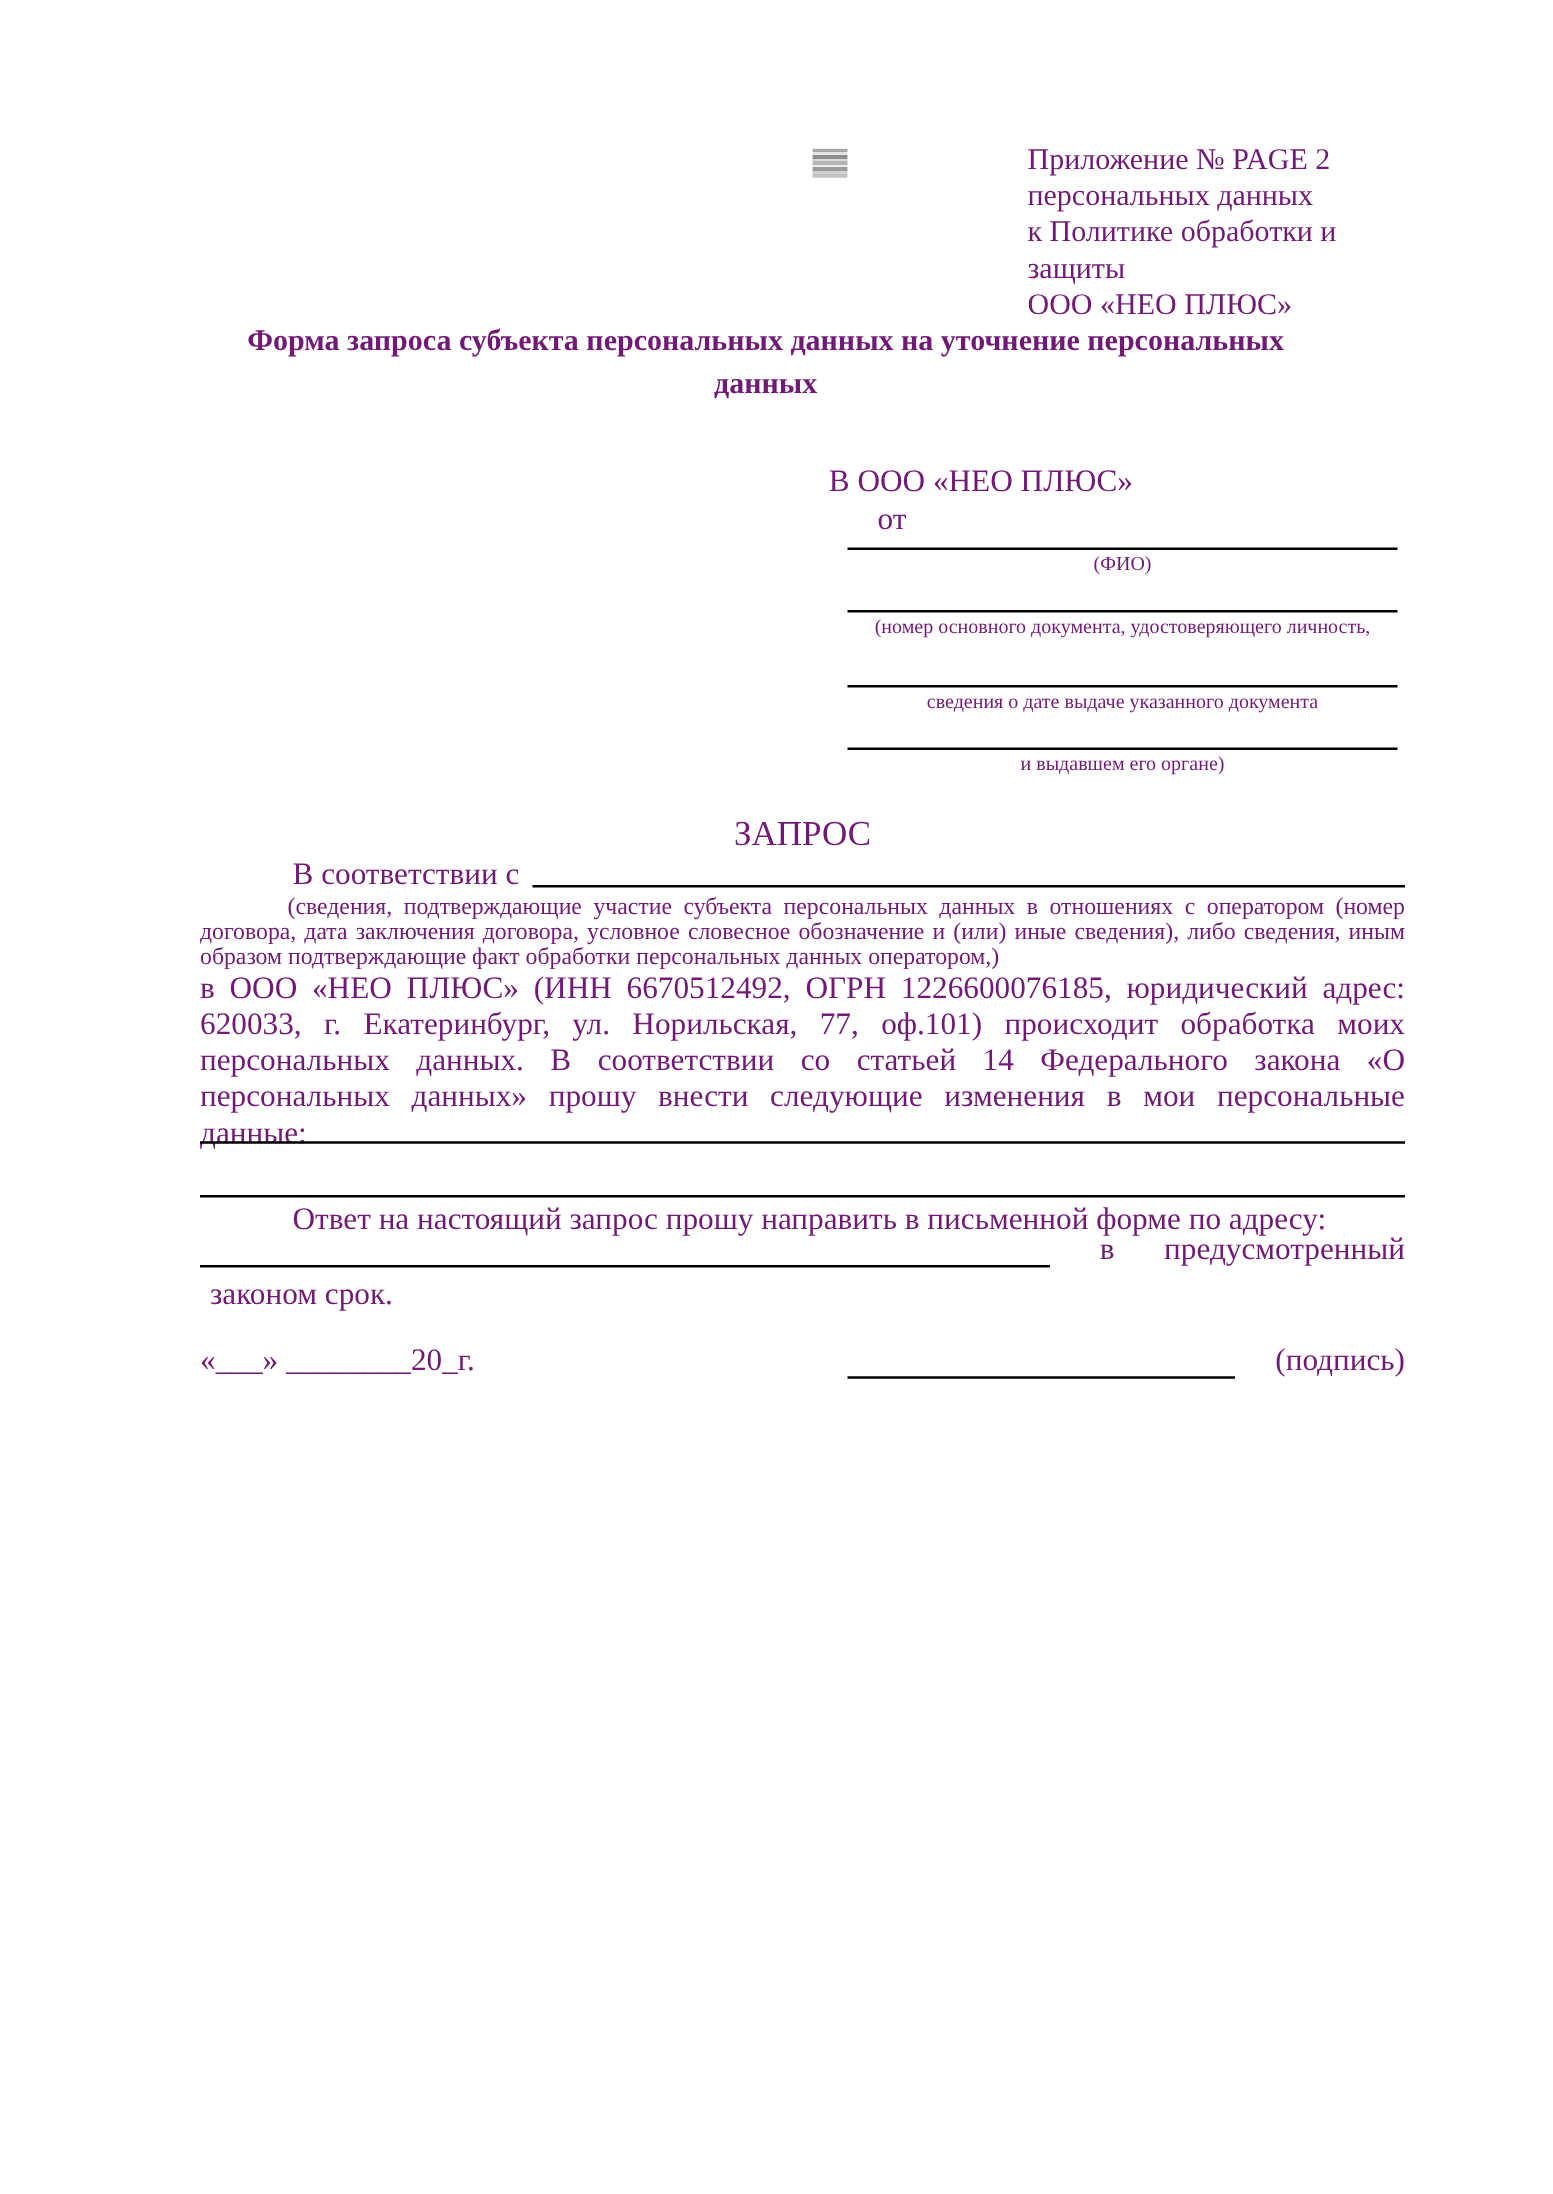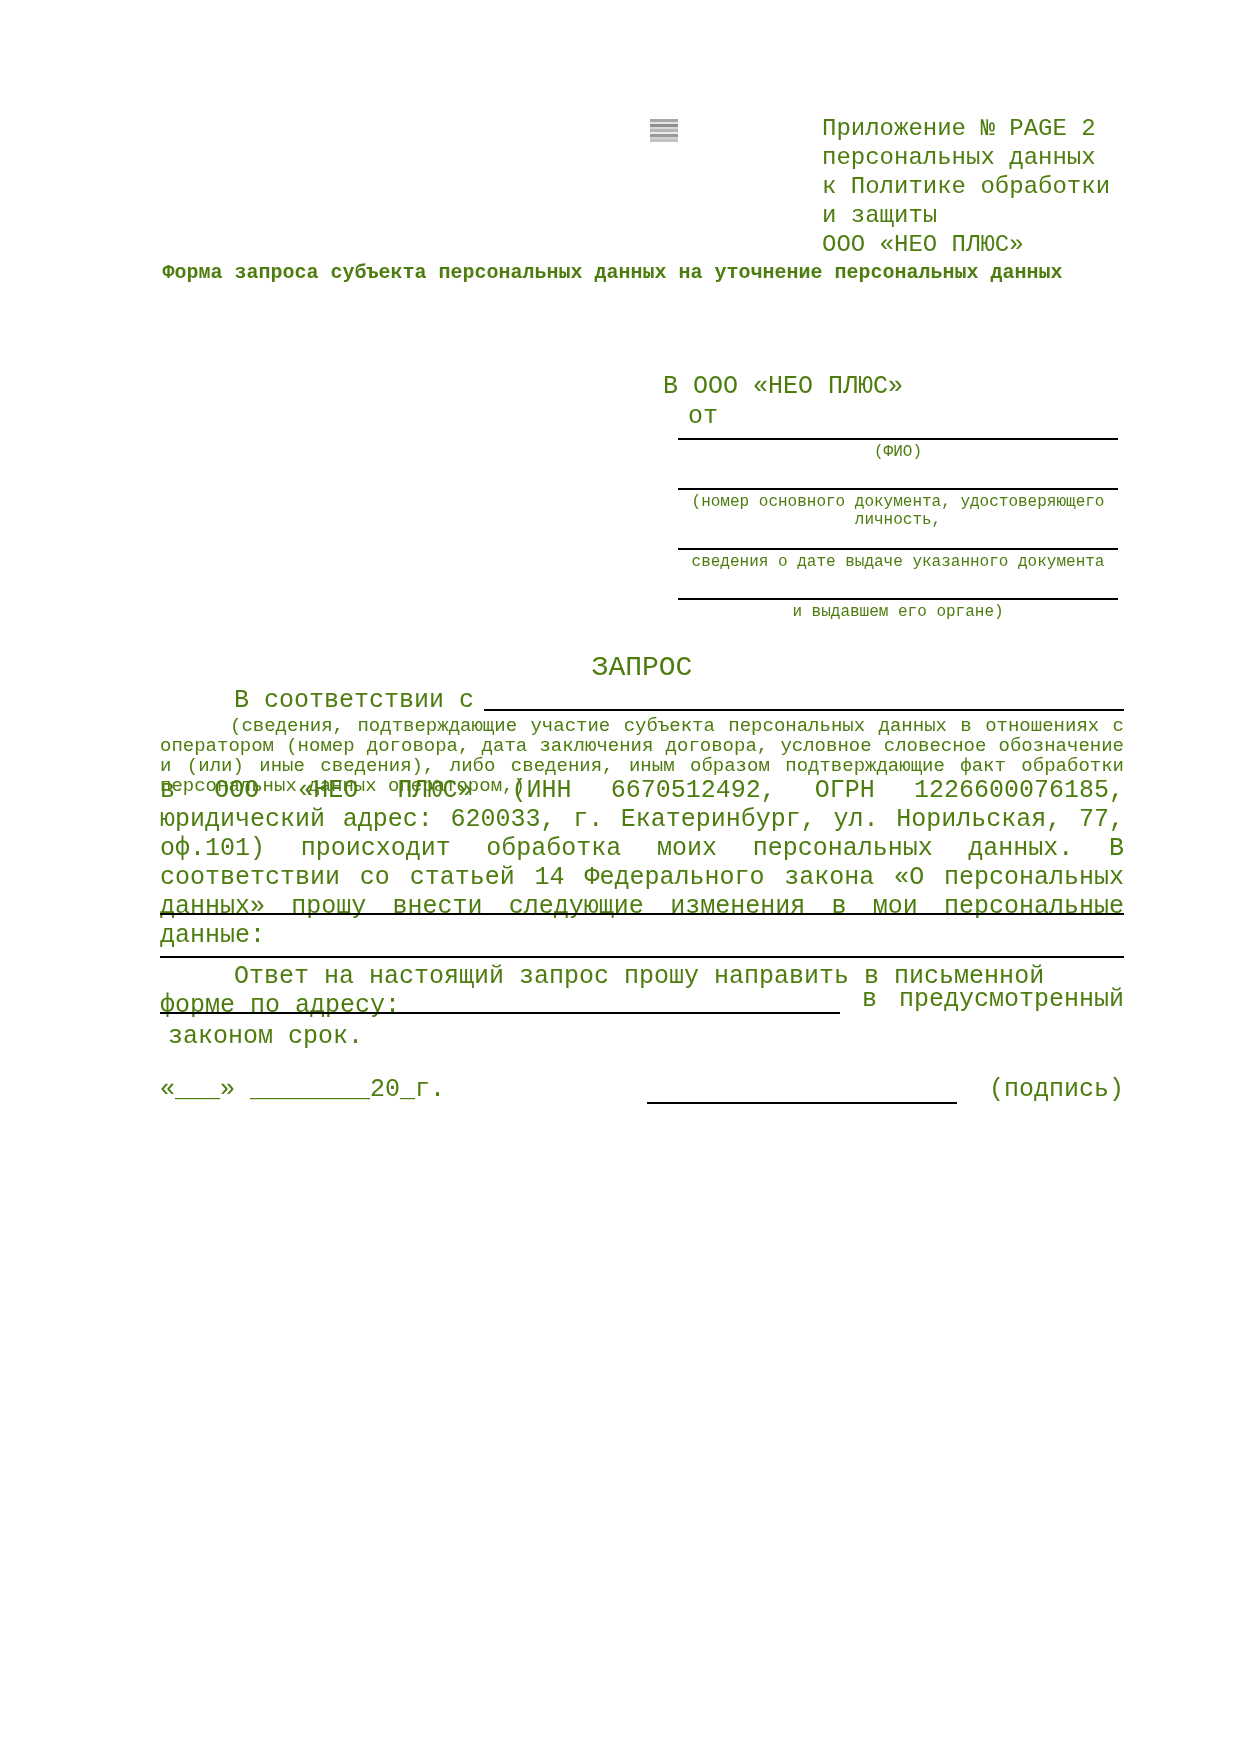--- a/index.html
+++ b/index.html
@@ -1,43 +1,43 @@
 <!DOCTYPE html>
 <html><head>
 <meta charset="utf-8">
 <style>
   html,body { margin:0; padding:0; background:#ffffff; }
   .page {
     position:relative;
     width:1138px; height:1755px;
     background:#ffffff;
-    color:#4d7c0f;
-    font-family:Liberation Mono, monospace;
+    color:#701a75;
+    font-family:Liberation Serif, serif;
     overflow:hidden;
   }
 
   
   .artifact {
     position:absolute; left:650px; top:119px; width:28px; height:23px;
     background:repeating-linear-gradient(180deg,
       #a8a8a8 0 3px, #e3e3e3 3px 5px, #8f8f8f 5px 8px,
       #d8d8d8 8px 10px, #b5b5b5 10px 13px, #ececec 13px 15px,
       #9b9b9b 15px 18px, #d0d0d0 18px 20px, #c2c2c2 20px 23px);
   }
 
   .appendix { position:absolute; left:822px; top:114px; font-size:24px; line-height:29px; }
 
   .form-title {
     position:absolute; left:160px; top:256px; width:905px;
-    text-align:center; font-weight:bold; font-size:20px; line-height:34px;
+    text-align:center; font-weight:bold; font-size:24px; line-height:34px;
   }
 
   .addressee { position:absolute; left:663px; top:372px; width:460px; font-size:25px; }
   .addressee .org { height:30px; }
-  .addressee .from { height:28px; margin-left:25px; }
+  .addressee .from { height:28px; margin-left:39px; }
   .f-line { margin-left:15px; width:440px; border-bottom:2px solid #000; }
   .f-line.h1 { height:8px; }
   .f-line.h2 { height:27px; }
   .f-line.h3 { height:37px; }
   .f-caption {
     margin-left:15px; width:440px; text-align:center;
     font-size:16px; line-height:18px; padding-top:3px; height:18px;
   }
 
   .zapros { position:absolute; left:160px; top:652px; width:964px; text-align:center; font-size:28px; }

